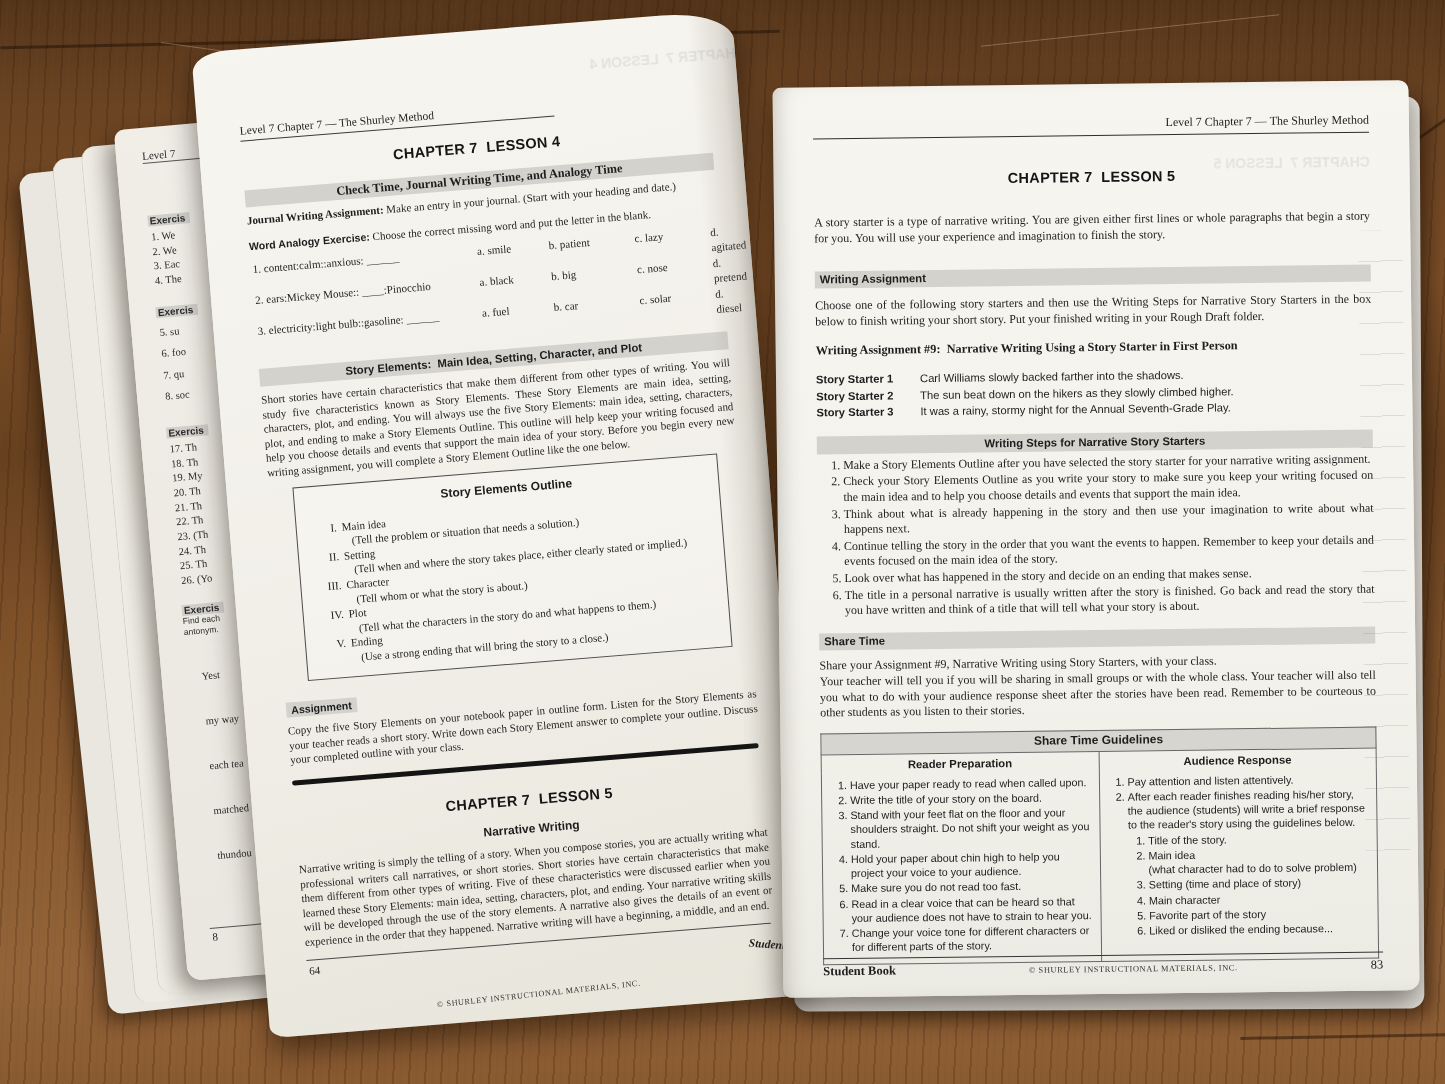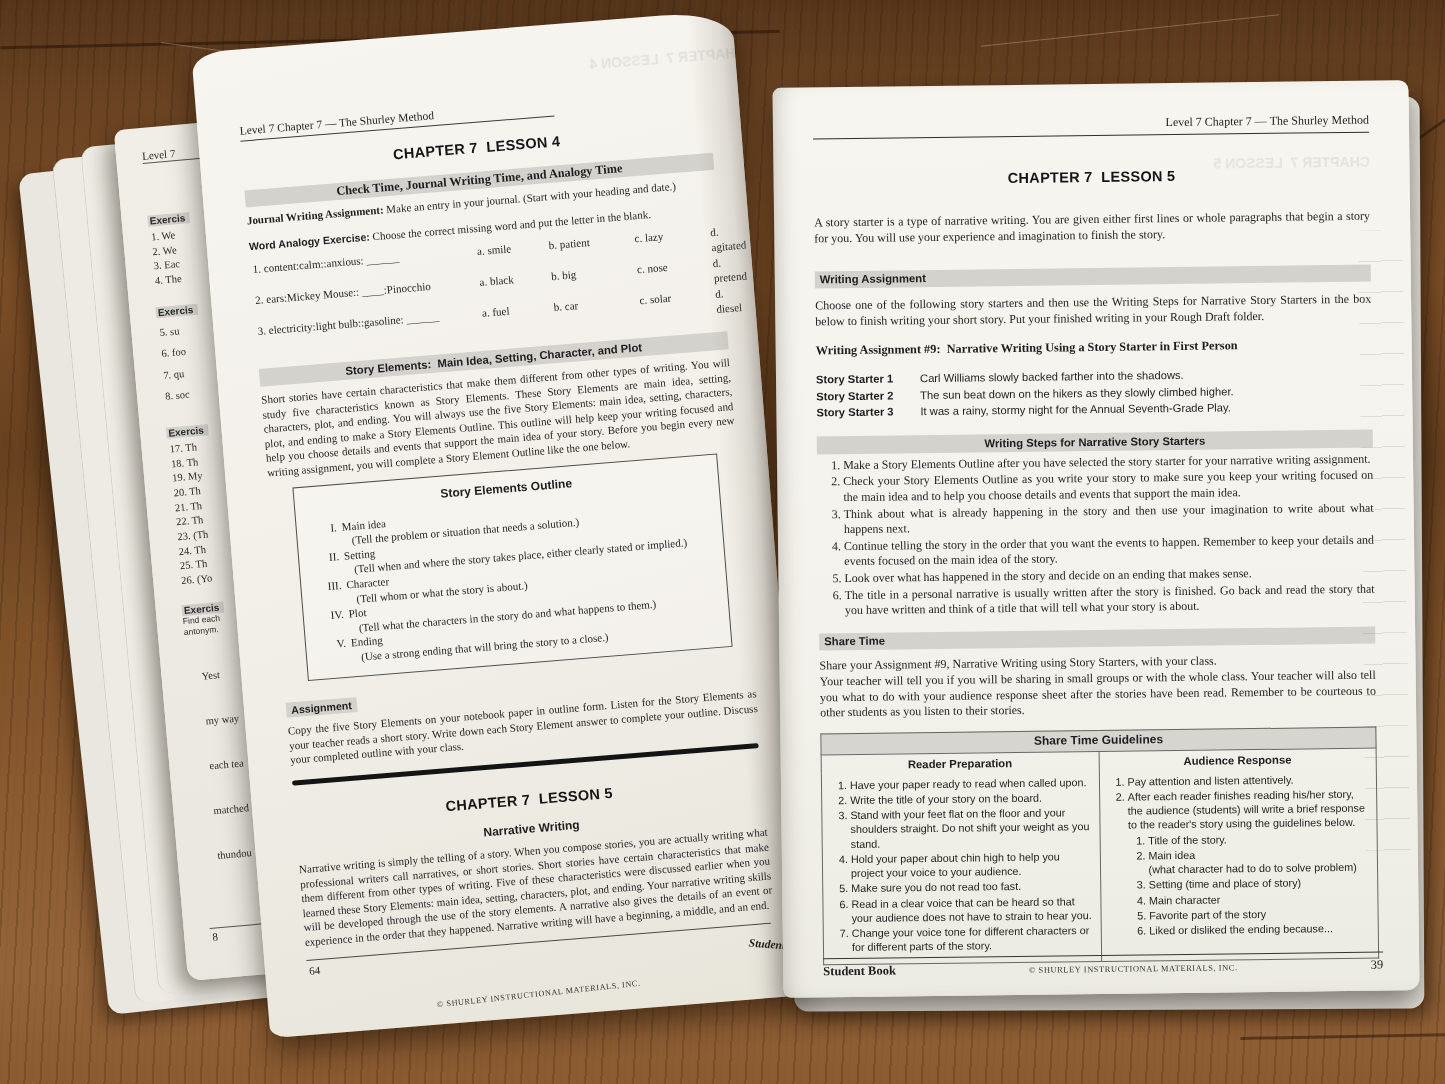--- a/index.html
+++ b/index.html
@@ -302,16 +302,16 @@
         </ol>
       </td>
     </tr>
   </tbody>
     </table>
   <div class="f65">
     <div class="f65-rule"></div>
     <div class="f65-row">
       <span class="f65-sb">Student Book</span>
       <span class="f65-copy">© SHURLEY INSTRUCTIONAL MATERIALS, INC.</span>
-      <span class="f65-num">39</span>
+      <span class="f65-num">83</span>
     </div>
   </div>
 </div>
 
 </body></html>

